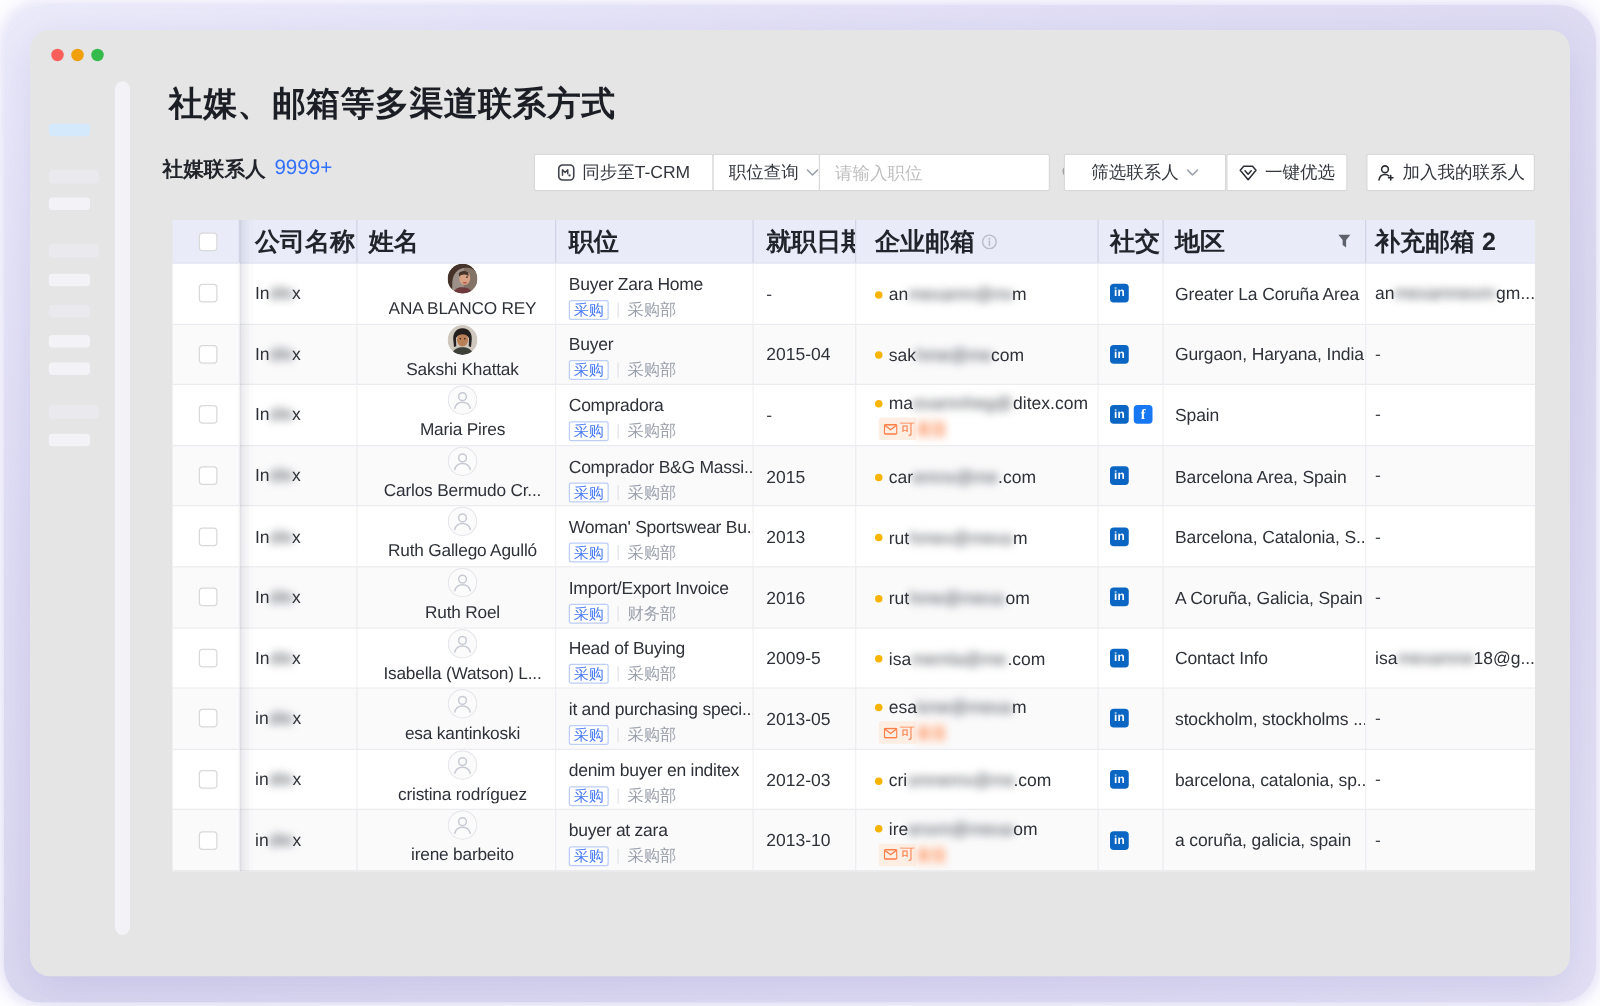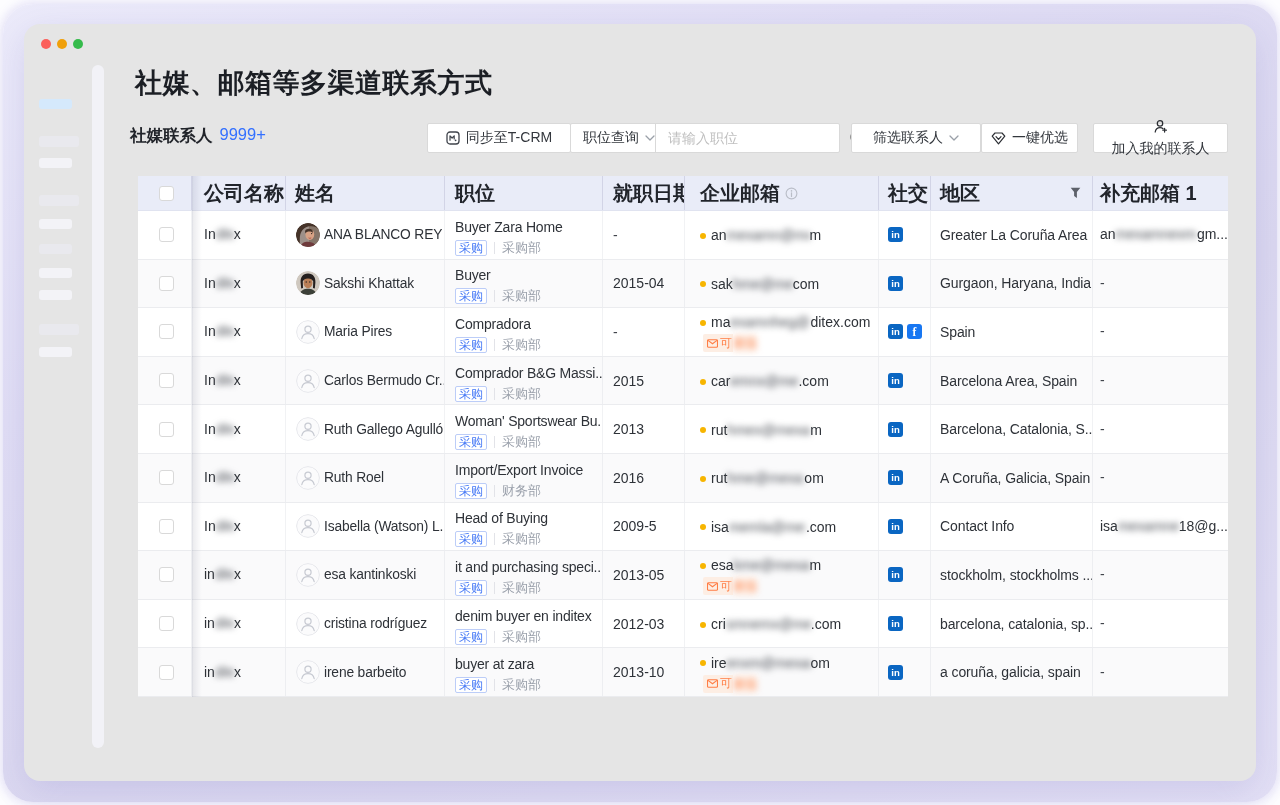--- a/index.html
+++ b/index.html
@@ -44,41 +44,41 @@
   .combo { position:absolute; top:99px; left:546px; width:270px; height:30px;
     border:1px solid #d9d9d9; border-radius:2px; background:#fff; display:flex; }
   .combo-select { width:96px; border-right:1px solid #d9d9d9; display:flex;
     align-items:center; padding-left:12px; gap:6px; font-size:14px; color:#33373d; cursor:pointer; white-space:nowrap; }
   .combo-input { flex:1; display:flex; align-items:center; padding:0 10px 0 12px; }
   .combo-input input { flex:1; border:none; outline:none; font-size:14px; color:#33373d;
     font-family:inherit; background:transparent; min-width:0; }
   .combo-input input::placeholder { color:#bfbfbf; }
   .btn-filter { left:827px; width:130px; }
   .btn-optimize { left:957px; width:97px; }
-  .btn-add { left:1069px; width:135px;flex-direction:column; }
+  .btn-add { left:1069px; width:135px; }
 
   
   .table { position:absolute; left:114px; top:152px; width:1090px; }
   .thead { display:grid; grid-template-columns:54px 94px 159px 158px 82px 194px 52px 162px 135px;
     height:35px; background:#e9ecf8; border-bottom:1px solid #e0e3f0; }
   .th { display:flex; align-items:center; font-size:20px; font-weight:700; color:#21242b;
     border-right:1px solid rgba(103,108,148,0.18); overflow:hidden; white-space:nowrap; position:relative; }
   .th:last-child { border-right:none; }
   .tr { display:grid; grid-template-columns:54px 94px 159px 158px 82px 194px 52px 162px 135px;
     height:48.6px; border-bottom:1px solid #ebecef; background:#fff; }
   .tr.alt { background:#fafafb; }
   .td { display:flex; align-items:center; overflow:hidden; white-space:nowrap;
     border-right:1px solid rgba(190,194,206,0.22); font-size:14px; color:#2e3238; }
   .td:last-child { border-right:none; }
 
   .c-check { justify-content:center; }
   .checkbox { width:15px; height:15px; border:1px solid #d9d9d9; border-radius:3px;
     background:#fff; cursor:pointer; margin-left:4px; }
   .c-company { padding-left:12px; }
-  .c-name { padding-left:10px; gap:4px; }
+  .c-name { padding-left:10px; gap:4px;flex-direction:column; }
   .c-position { padding-left:10px; }
   .c-date { padding-left:10px; }
   .c-email { padding-left:15px; }
   .c-social { padding-left:9px; gap:4px; }
   .c-region { padding-left:9px; letter-spacing:-0.1px; }
   .c-email2 { padding-left:7px; }
 
   .hd-company { padding-left:12px; } .hd-name { padding-left:9px; }
   .hd-position { padding-left:10px; } .hd-date { padding-left:10px; }
   .hd-email { padding-left:15px; gap:5px; } .hd-social { padding-left:9px; }
@@ -222,21 +222,21 @@
           <circle cx="6.5" cy="3.9" r="0.8" fill="#b9bdc7"></circle>
         </svg>
       </div>
       <div class="th hd-social">社交</div>
       <div class="th hd-region">
         <span>地区</span>
         <svg class="funnel" width="11" height="12" viewBox="0 0 11 12">
           <path d="M0.7 0.8 H10.3 L6.9 4.9 V10.9 L4.1 8.9 V4.9 Z" fill="#5d616a"></path>
         </svg>
       </div>
-      <div class="th hd-email2">补充邮箱 1</div>
+      <div class="th hd-email2">补充邮箱 2</div>
     </div>
     <div id="tbody">
         <div class="tr">
           <div class="td c-check">
             <span class="checkbox"></span>
           </div>
           <div class="td c-company line19">
             <span>In</span>
             <span class="hid" style="width: 18px;">dite</span>
             <span>x</span>

